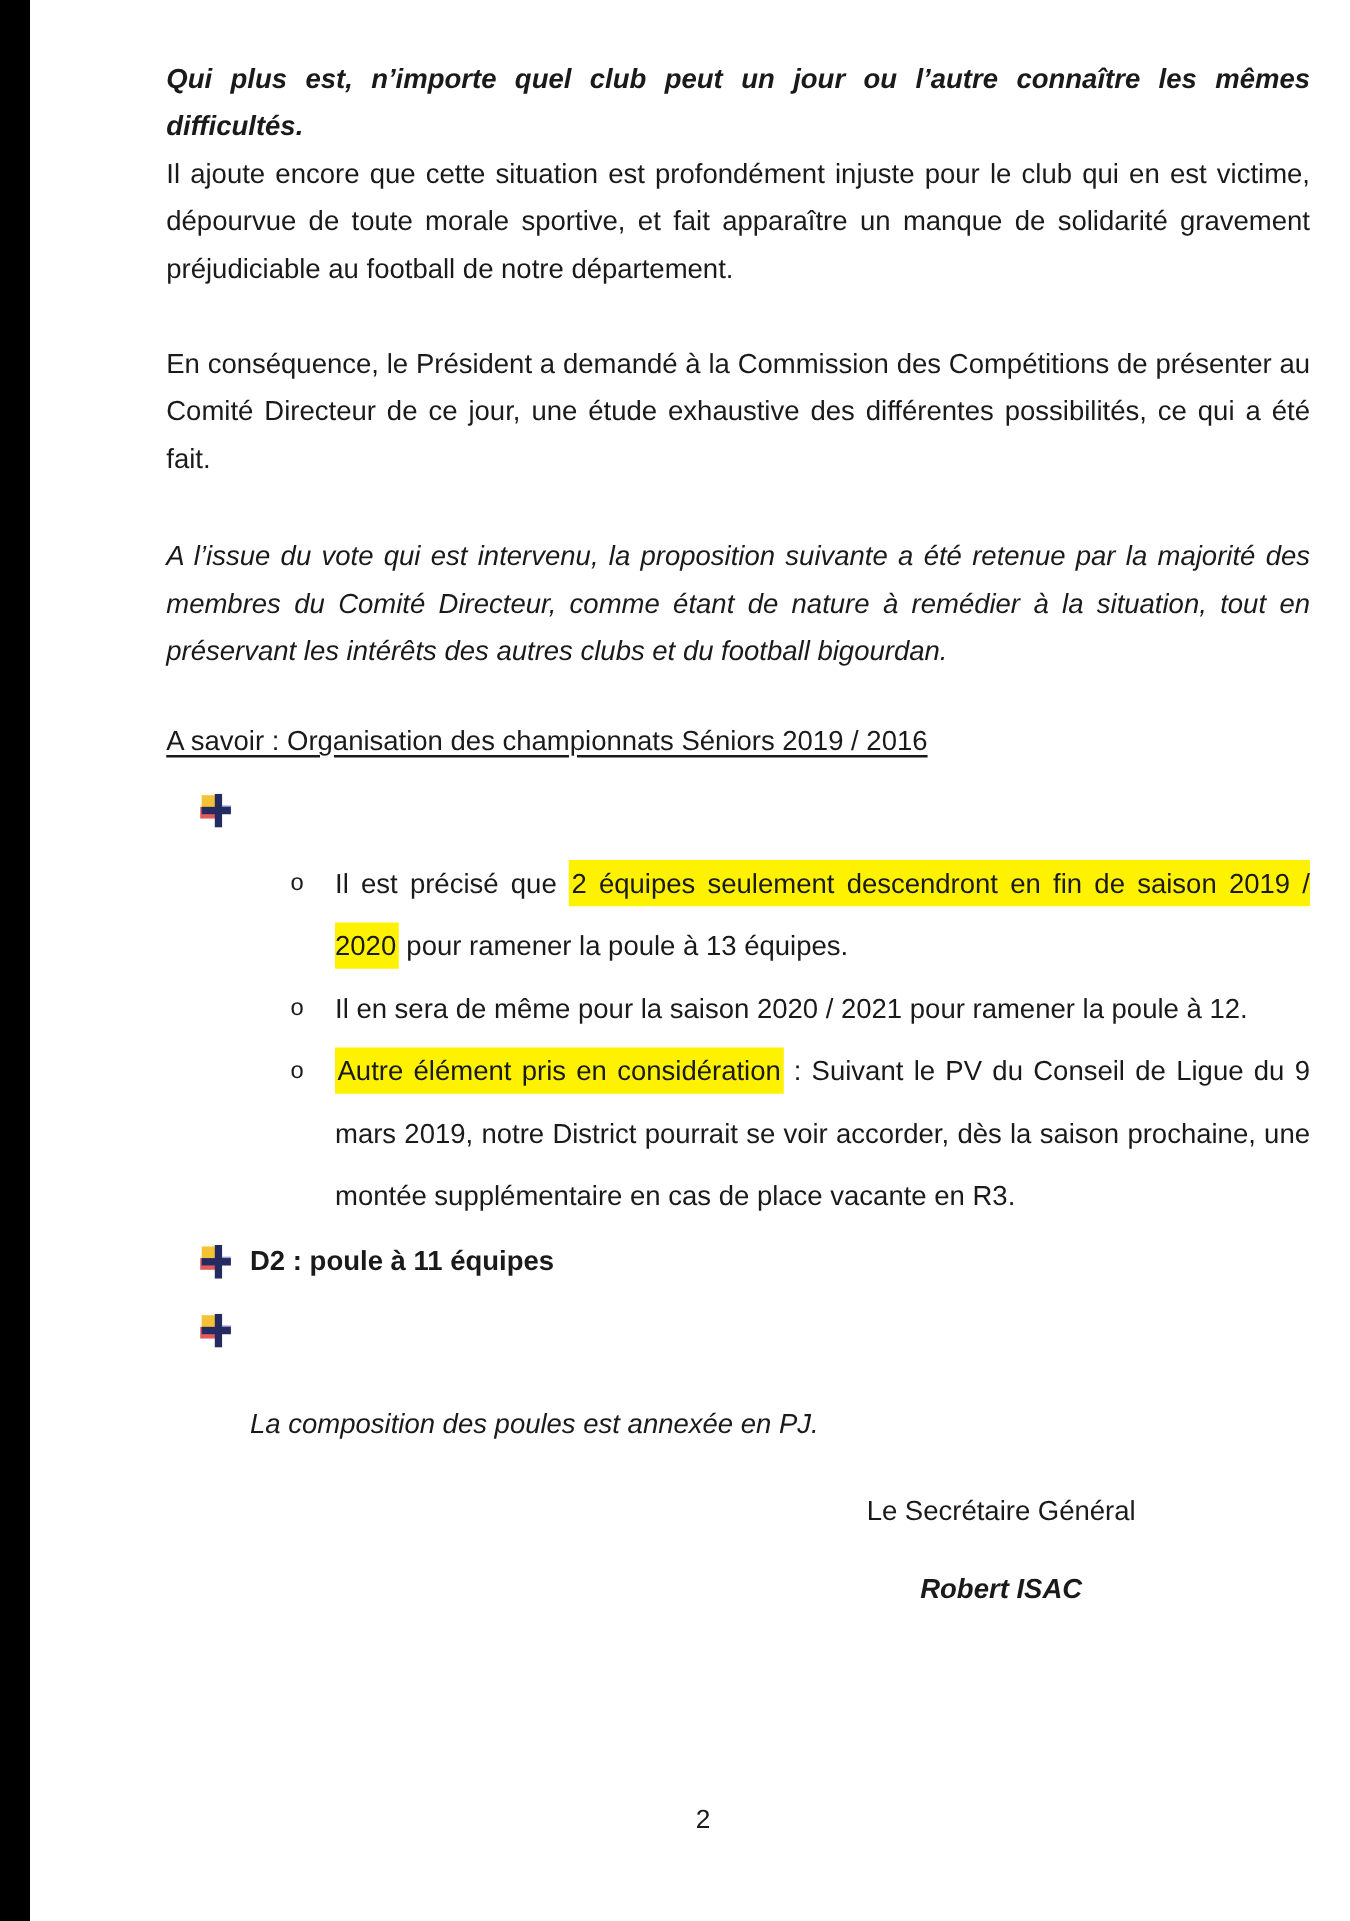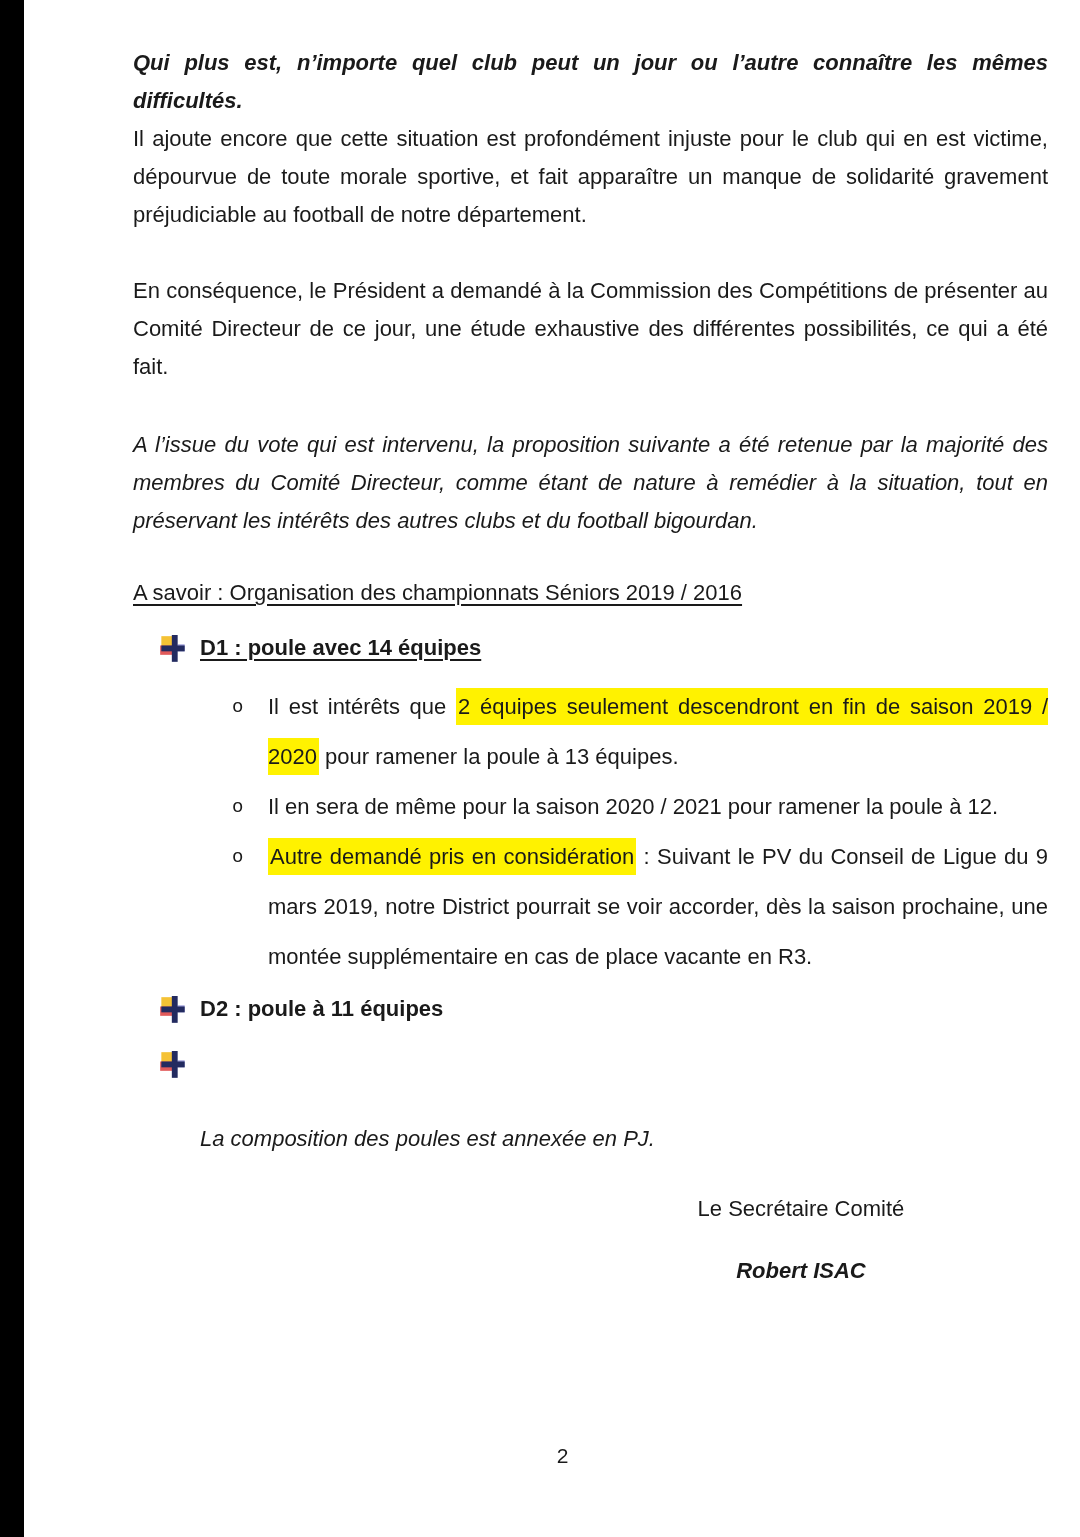--- a/index.html
+++ b/index.html
@@ -133,38 +133,37 @@
   <div class="bullet-row">
     <span class="bullet-icon">
       <svg width="26" height="28" viewBox="0 0 22 24" xmlns="http://www.w3.org/2000/svg">
         <rect x="1" y="1" width="10" height="9" fill="#F5C235"></rect>
         <rect x="0" y="9" width="13" height="8" fill="#E25A5A"></rect>
         <rect x="15" y="8" width="6" height="6" fill="#9C9CD8"></rect>
         <rect x="10" y="0" width="5" height="23" fill="#232B60"></rect>
         <rect x="1" y="9" width="20" height="5" fill="#232B60"></rect>
       </svg>
     </span>
-    <span class="d1-label">D1 : poule avec 14 équipes</span>
   </div>
 
   <div class="sub-list">
 
     <div class="sub-item">
       <span class="sub-marker">o</span>
-      <span class="sub-text"><span>Il est intérêts que </span><mark class="hl">2 équipes seulement descendront en fin de saison 2019 / 2020</mark><span> pour ramener la poule à 13 équipes.</span></span>
+      <span class="sub-text"><span>Il est précisé que </span><mark class="hl">2 équipes seulement descendront en fin de saison 2019 / 2020</mark><span> pour ramener la poule à 13 équipes.</span></span>
     </div>
 
     <div class="sub-item">
       <span class="sub-marker">o</span>
       <span class="sub-text">Il en sera de même pour la saison 2020 / 2021 pour ramener la poule à 12.</span>
     </div>
 
     <div class="sub-item">
       <span class="sub-marker">o</span>
-      <span class="sub-text"><mark class="hl">Autre demandé pris en considération</mark><span> : Suivant le PV du Conseil de Ligue du 9 mars 2019, notre District pourrait se voir accorder, dès la saison prochaine, une montée supplémentaire en cas de place vacante en R3.</span></span>
+      <span class="sub-text"><mark class="hl">Autre élément pris en considération</mark><span> : Suivant le PV du Conseil de Ligue du 9 mars 2019, notre District pourrait se voir accorder, dès la saison prochaine, une montée supplémentaire en cas de place vacante en R3.</span></span>
     </div>
 
   </div>
 
   <div class="bullet-row sibling">
     <span class="bullet-icon">
       <svg width="26" height="28" viewBox="0 0 22 24" xmlns="http://www.w3.org/2000/svg">
         <rect x="1" y="1" width="10" height="9" fill="#F5C235"></rect>
         <rect x="0" y="9" width="13" height="8" fill="#E25A5A"></rect>
         <rect x="15" y="8" width="6" height="6" fill="#9C9CD8"></rect>
@@ -184,19 +183,19 @@
         <rect x="15" y="8" width="6" height="6" fill="#9C9CD8"></rect>
         <rect x="10" y="0" width="5" height="23" fill="#232B60"></rect>
         <rect x="1" y="9" width="20" height="5" fill="#232B60"></rect>
       </svg>
     </span>
   </div>
 
   <p class="annex-note">La composition des poules est annexée en PJ.</p>
 
   <div class="signature">
-    <div>Le Secrétaire Comité</div>
+    <div>Le Secrétaire Général</div>
     <div class="signature-name">Robert ISAC</div>
   </div>
 
 </div>
 
 <div class="page-number">2</div>
 
 </body></html>

